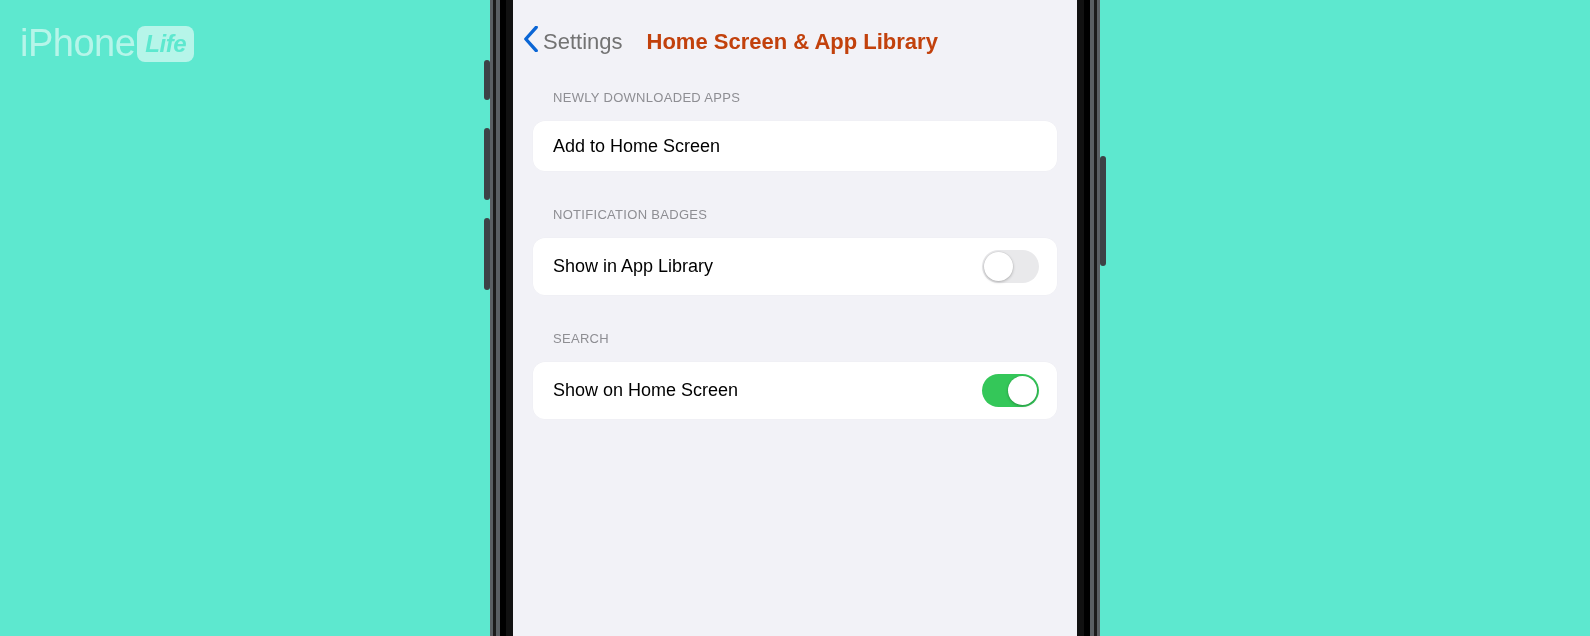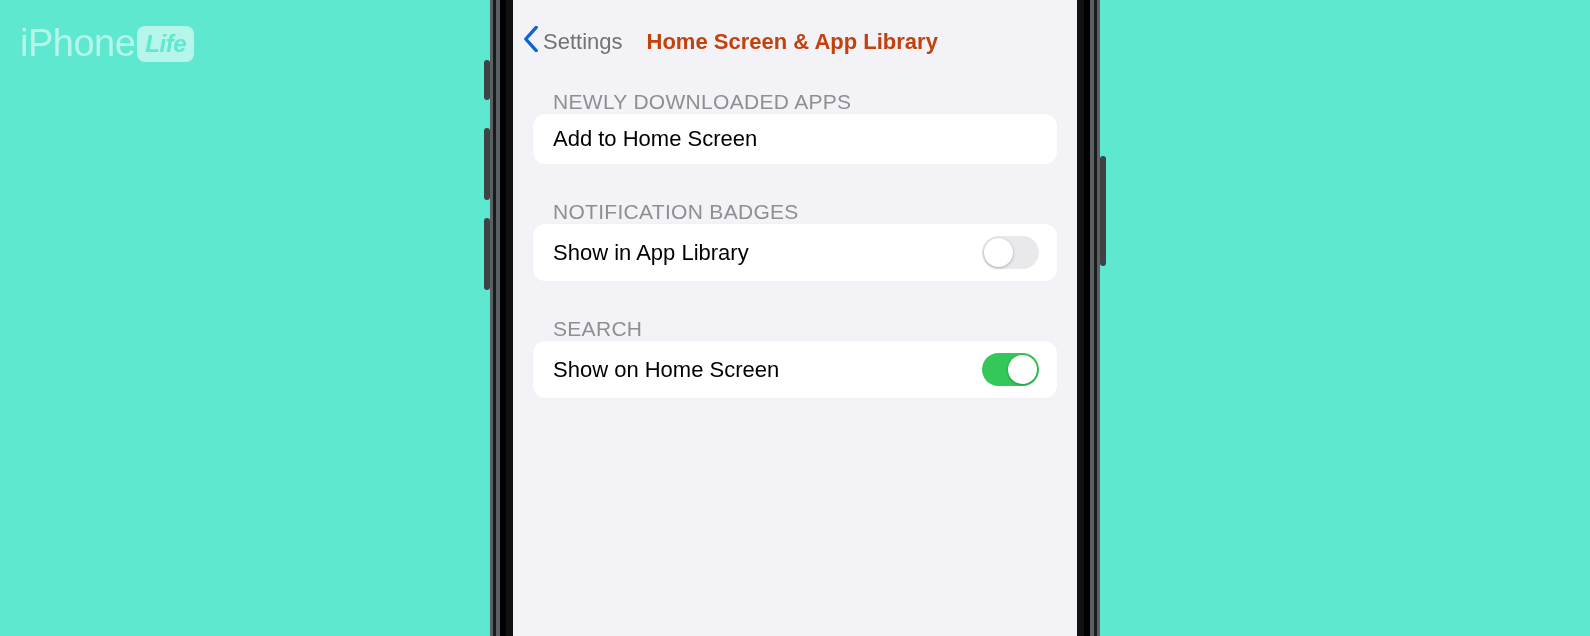--- a/index.html
+++ b/index.html
@@ -95,39 +95,39 @@
     }
 
     
     .content {
       position: absolute;
       top: 192px; left: 0; right: 0;
       padding: 6px 20px 0 20px;
     }
 
     .section-header {
-      font-size: 21px;
+      font-size: 13px;
       letter-spacing: 0.3px;
       color: #8e8e93;
       text-transform: uppercase;
-      padding: 12px 16px 0 20px;
+      padding: 12px 16px 16px 20px;
     }
 
     .group {
       background: #fff;
       border-radius: 12px;
       overflow: hidden;
       box-shadow: 0 0 0 0.5px rgba(0,0,0,0.02);
     }
     .row {
       display: flex; align-items: center;
       justify-content: space-between;
       min-height: 50px;
       padding: 12px 18px 12px 20px;
-      font-size: 22px;
+      font-size: 18px;
       color: #000;
       text-align: center;
     }
     .group .row + .row {
       border-top: 1px solid #e5e5ea;
     }
 
     .check { color: #0b66d5; }
     .check svg { width: 22px; height: 22px; display: block; }
 

